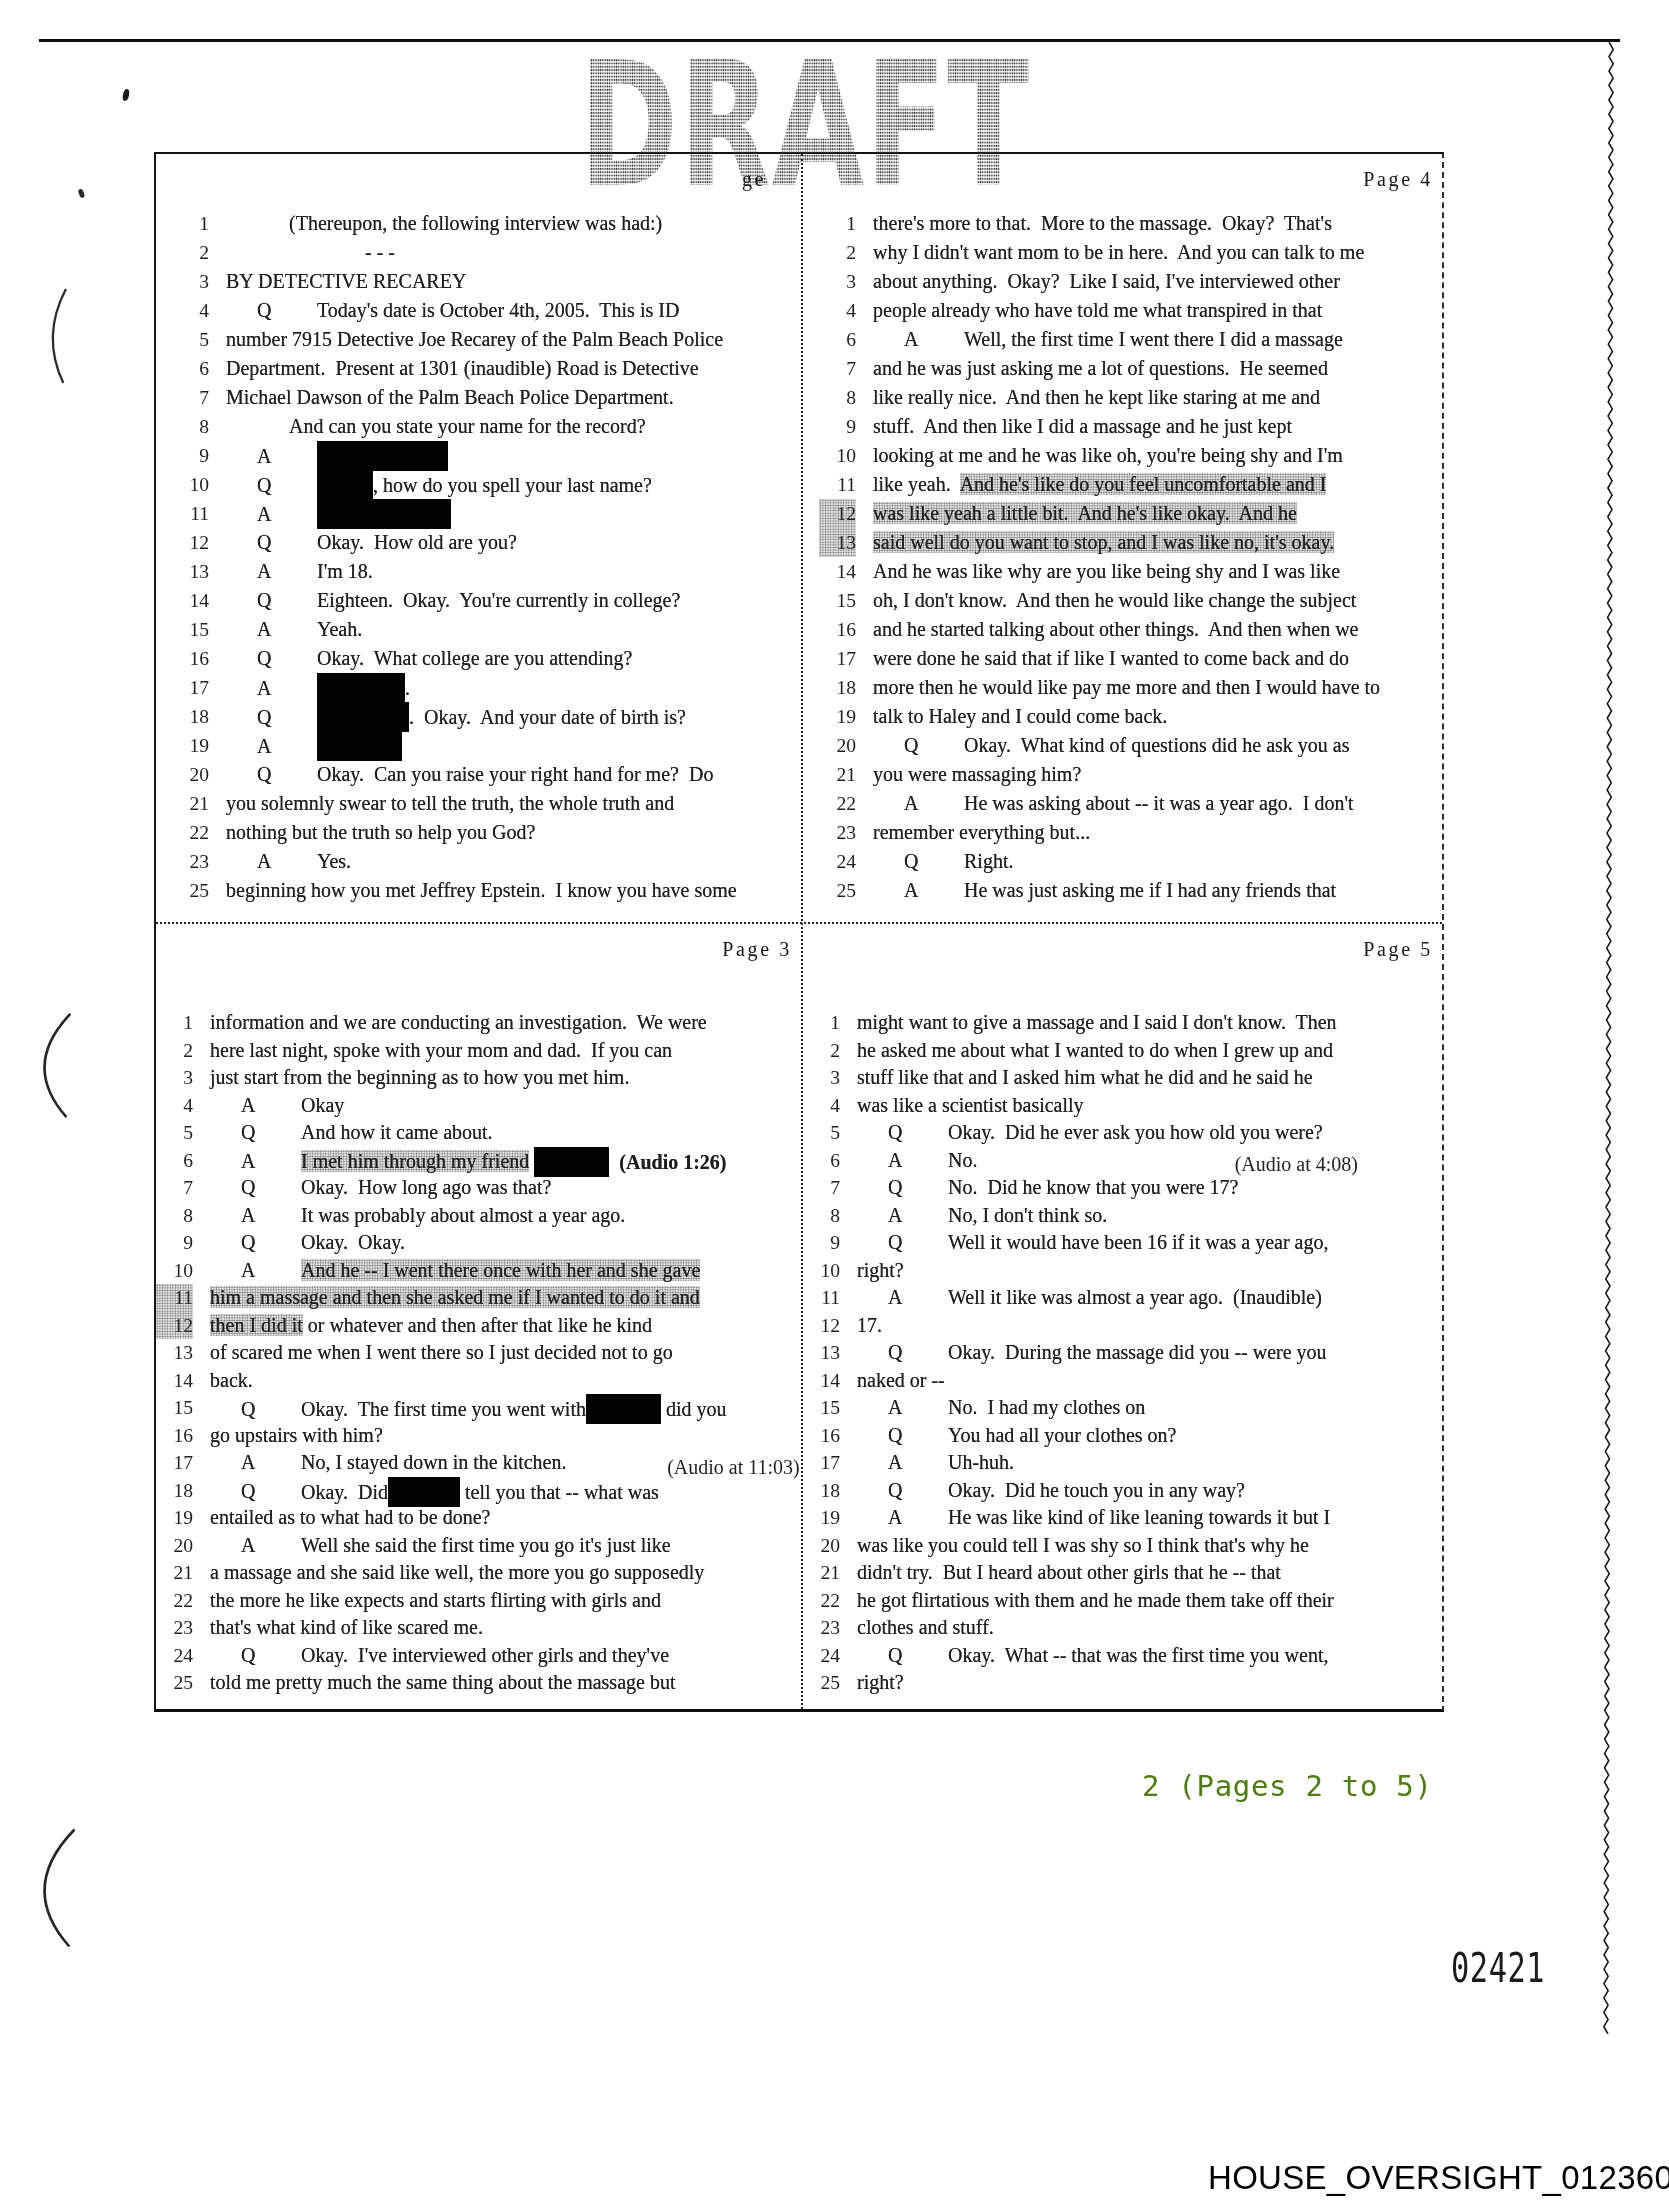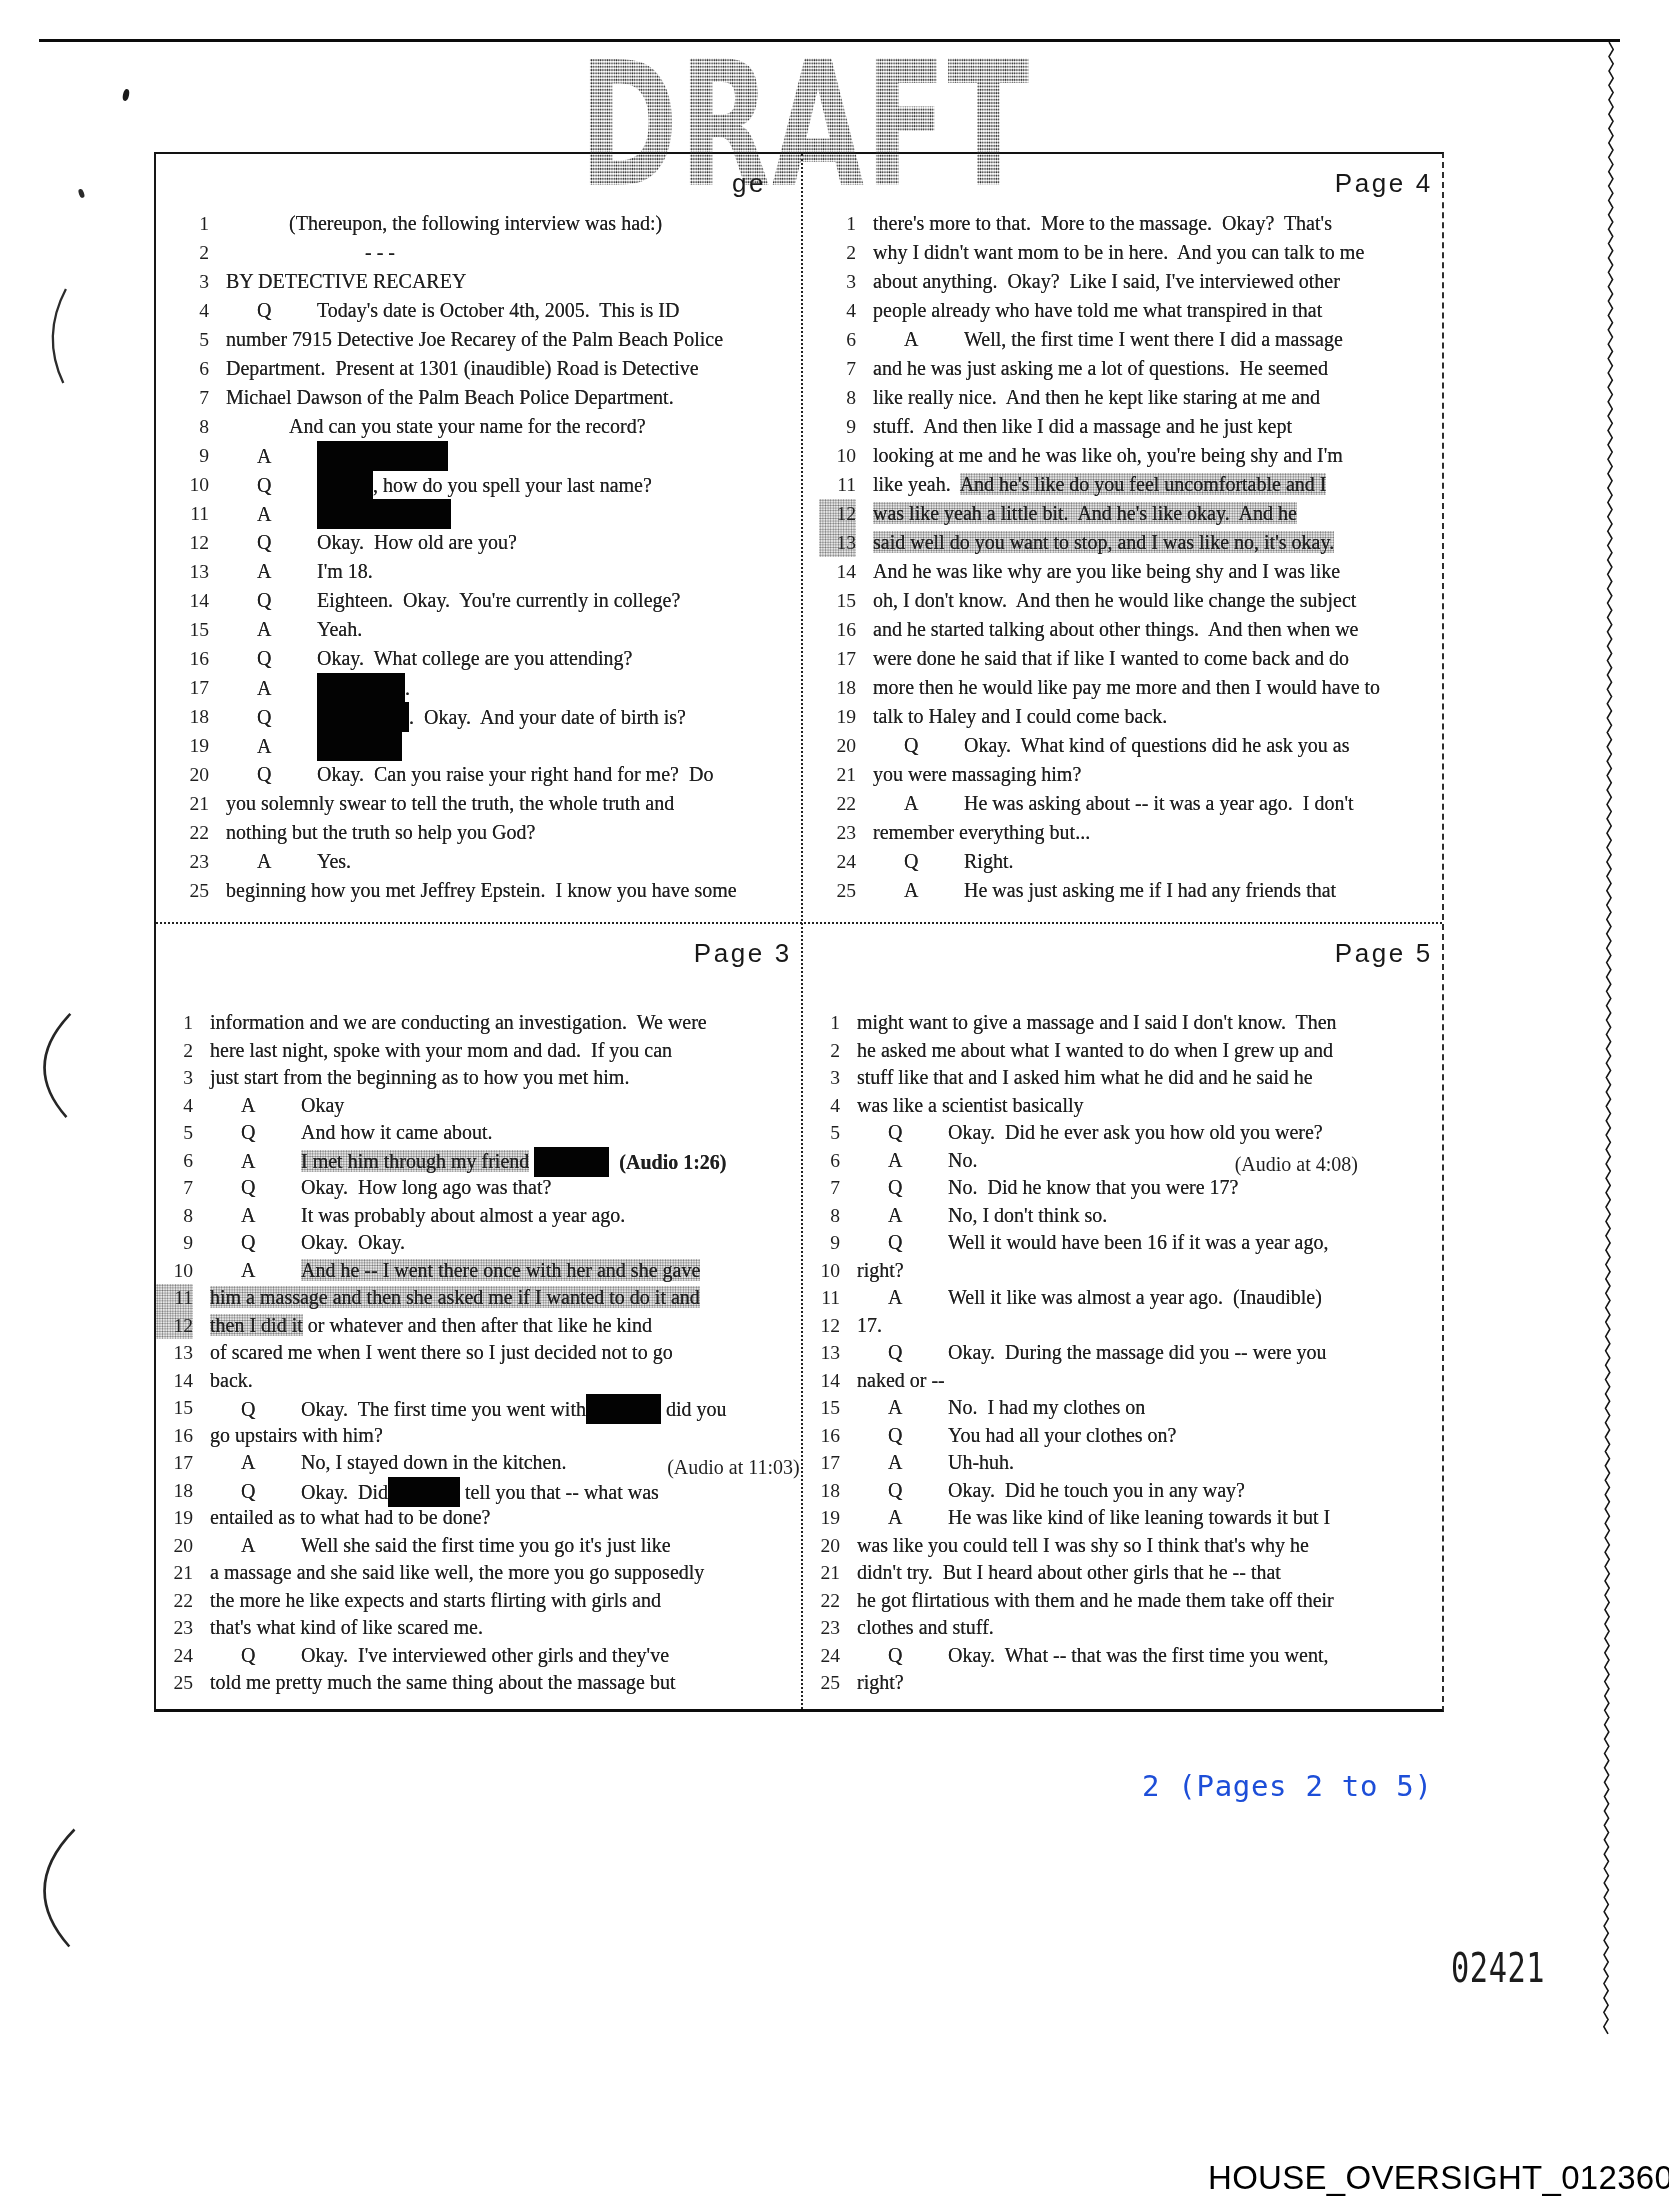--- a/index.html
+++ b/index.html
@@ -12,22 +12,22 @@
   .ttable{position:absolute;left:154px;top:152px;width:1286px;height:1555px;
           border-top:2.6px solid #121212;border-left:2.6px solid #161616;
           border-bottom:3.9px solid #0d0d0d;border-right:2px dashed #2e2e2e;}
   .vdiv{position:absolute;left:645px;top:0;bottom:0;border-left:2px dotted #222;}
   .hdiv{position:absolute;left:0;right:0;top:768px;border-top:2px dotted #222;}
   .quad{position:absolute;overflow:visible;}
   #q-page2{left:0;top:0;width:645px;height:768px;}
   #q-page4{left:647px;top:0;width:639px;height:768px;}
   #q-page3{left:0;top:770px;width:645px;height:785px;}
   #q-page5{left:647px;top:770px;width:639px;height:785px;}
-  .qhead{position:absolute;top:14.4px;right:9.2px;font-family:Liberation Sans, sans-serif;
-         font-size:26px;letter-spacing:2.6px;color:#181818;white-space:pre;}
+  .qhead{position:absolute;top:14.4px;right:9.2px;font-family:Liberation Serif, serif;
+         font-size:20px;letter-spacing:2.6px;color:#181818;white-space:pre;}
   #q-page2 .qhead{right:35px;}
   .rows{position:absolute;left:0;right:0;}
   #q-page2 .rows,#q-page4 .rows{top:55px;padding-left:16px;}
   #q-page3 .rows,#q-page5 .rows{top:85px;}
   .t-line{position:relative;white-space:pre;}
   #q-page2 .t-line,#q-page4 .t-line{height:29px;line-height:29px;}
   #q-page3 .t-line,#q-page5 .t-line{height:27.5px;line-height:27.5px;}
   .ln{display:inline-block;width:37px;text-align:right;font-size:19.6px;vertical-align:top;}
   .body{display:inline-block;margin-left:17px;font-size:20px;vertical-align:top;
         text-shadow:0 0 0.4px rgba(10,10,10,.75);}
@@ -43,21 +43,21 @@
   .note.edge{right:1.3px;}
   .note.mid{right:84px;}
   
   .draft{position:absolute;left:579px;top:42px;z-index:6;
          font-family:"DejaVu Sans", sans-serif;font-weight:900;font-size:173px;line-height:167px;
          letter-spacing:1.3px;transform:scaleX(.69);transform-origin:left top;
          color:transparent;-webkit-background-clip:text;background-clip:text;
          background-image:radial-gradient(circle, rgba(35,35,35,.95) 0.9px, rgba(60,60,60,.35) 1.2px, transparent 1.4px);
          background-size:3.3px 3.3px;}
   .footer-page{position:absolute;left:1142px;top:1769px;font-family:"DejaVu Sans Mono", monospace;
-               font-size:29px;letter-spacing:0.7px;color:#1d4ed8;white-space:pre;}
+               font-size:29px;letter-spacing:0.7px;color:#4d7c0f;white-space:pre;}
   .stamp-num{position:absolute;left:1451px;top:1945px;font-family:"DejaVu Sans Mono", monospace;
              font-size:37px;transform:scaleX(.82) scaleY(1.1);transform-origin:left top;color:#1c1c1c;letter-spacing:0.7px;}
   .bates{position:absolute;left:1208px;top:2159px;font-family:"Liberation Sans", sans-serif;
          font-size:33px;color:#000;letter-spacing:0.3px;}
   
   .dot1{position:absolute;left:123px;top:89px;width:5.9px;height:11.8px;background:#1a1a1a;border-radius:45%;transform:rotate(12deg);}
   .dot2{position:absolute;left:79px;top:189px;width:4.6px;height:9.2px;background:#2a2a2a;border-radius:45%;transform:rotate(-20deg);}
   .arc{position:absolute;}
 </style>
 </head>

